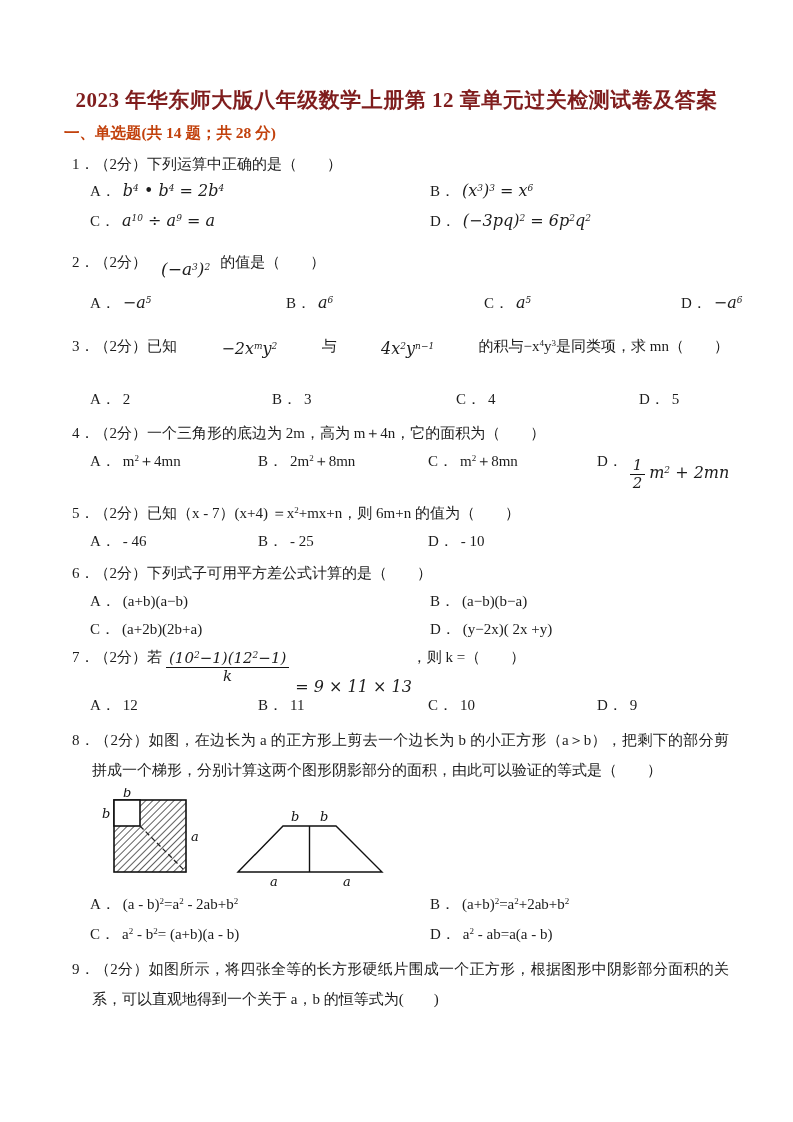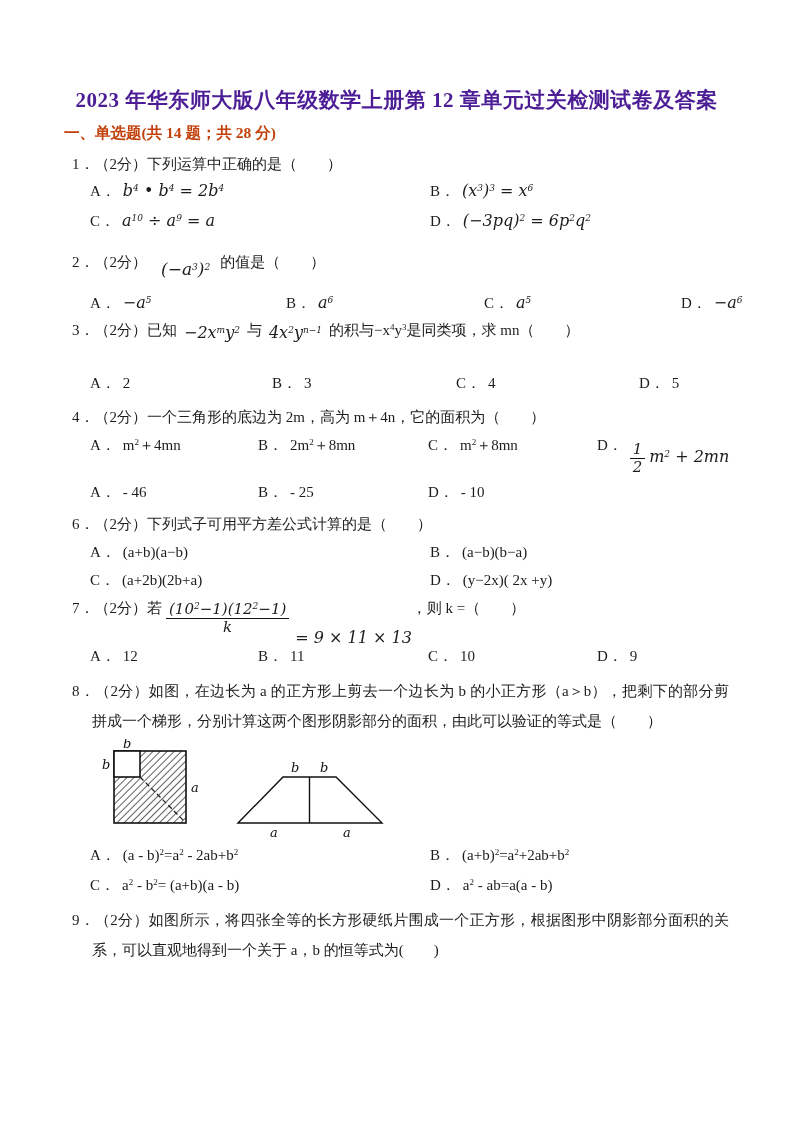--- a/index.html
+++ b/index.html
@@ -6,21 +6,21 @@
   html,body { background:#ffffff; }
   body {
     width:793px; height:1122px; margin:0 auto; overflow:hidden;
     font-family:"Liberation Serif","DejaVu Serif",serif;
     color:#1c1c1c; font-size:15px;
   }
   .doc { padding:86px 64px 0 64px; }
 
   .title {
     font-size:21px; font-weight:bold; text-align:center;
-    line-height:28px; letter-spacing:0.5px; color:#4c1d95;
+    line-height:28px; letter-spacing:0.5px; color:#7f1d1d;
   }
   .section-heading {
     font-weight:bold; font-size:15.5px; line-height:22px; margin-top:8px; color:#c2410c;
   }
 
   .stem { margin-left:8px; line-height:24px; margin-top:8px; }
   .stem.hang { text-indent:-20px; padding-left:20px; line-height:30px; text-align:justify; }
 
   
   sup { font-size:9px; vertical-align:5px; line-height:0; }
@@ -35,21 +35,21 @@
   .opts2 { display:grid; grid-template-columns:340px auto; margin-left:26px; }
   .opt { white-space:nowrap; line-height:22px; }
   .lbl { display:inline-block; margin-right:7px; }
 
   
   .q1-opts-r1 { margin-top:4px; }
   .q1-opts-r2 { margin-top:8px; }
   .q2-stem { display:flex; align-items:center; height:44px; }
   .q2-stem .f2 { font-size:17px; margin:14px 10px 0 14px; }
   .q2-opts { margin-top:8px;gap:28px; }
-  .q3-stem { display:flex; align-items:flex-start; margin-top:4px; line-height:24px; }
+  .q3-stem { display:flex; align-items:flex-start; margin-top:20px; line-height:24px;justify-content:space-between; }
   .q3-stem .mi { margin:3px 7px 0 7px; }
   .q3-opts { margin-top:27px;gap:14px; }
   .q4-stem { margin-top:11px; }
   .q4-opts { margin-top:5px; height:42px; align-items:start; }
   .q4-optd { display:flex; align-items:flex-start; }
   .q4-optd .body { margin-top:7px; }
   .q5-stem { margin-top:9px; }
   .q5-opts { margin-top:5px; }
   .q6-stem { margin-top:9px; }
   .q6-opts-r1 { margin-top:5px; }
@@ -128,20 +128,21 @@
         <span class="lbl">D．</span>
         <span class="body">
           <span class="frac"><span class="num">1</span><span class="den">2</span></span>
           <span class="mi">m<sup>2</sup> + 2mn</span>
         </span>
       </div>
     </div>
   </div>
 
   <div>
+    <div class="stem q5-stem">5．（2分）已知（x - 7）(x+4) ＝x<sup>2</sup>+mx+n，则 6m+n 的值为（　　）</div>
     <div class="opts4 q5-opts">
       <div class="opt"><span class="lbl">A．</span><span>- 46</span></div>
       <div class="opt"><span class="lbl">B．</span><span>- 25</span></div>
       <div class="opt"><span class="lbl">D．</span><span>- 10</span></div>
     </div>
   </div>
 
   <div>
     <div class="stem q6-stem">6．（2分）下列式子可用平方差公式计算的是（　　）</div>
     <div class="opts2 q6-opts-r1">

